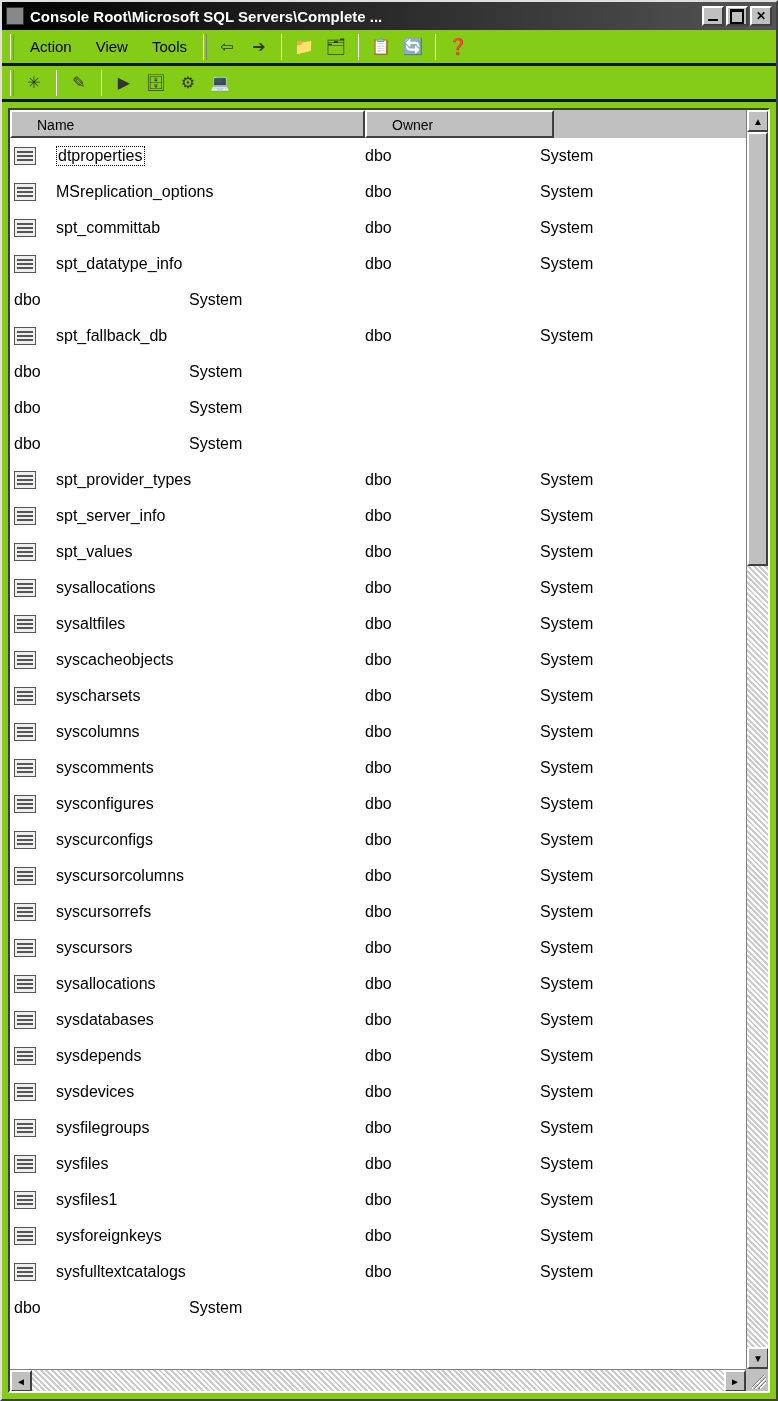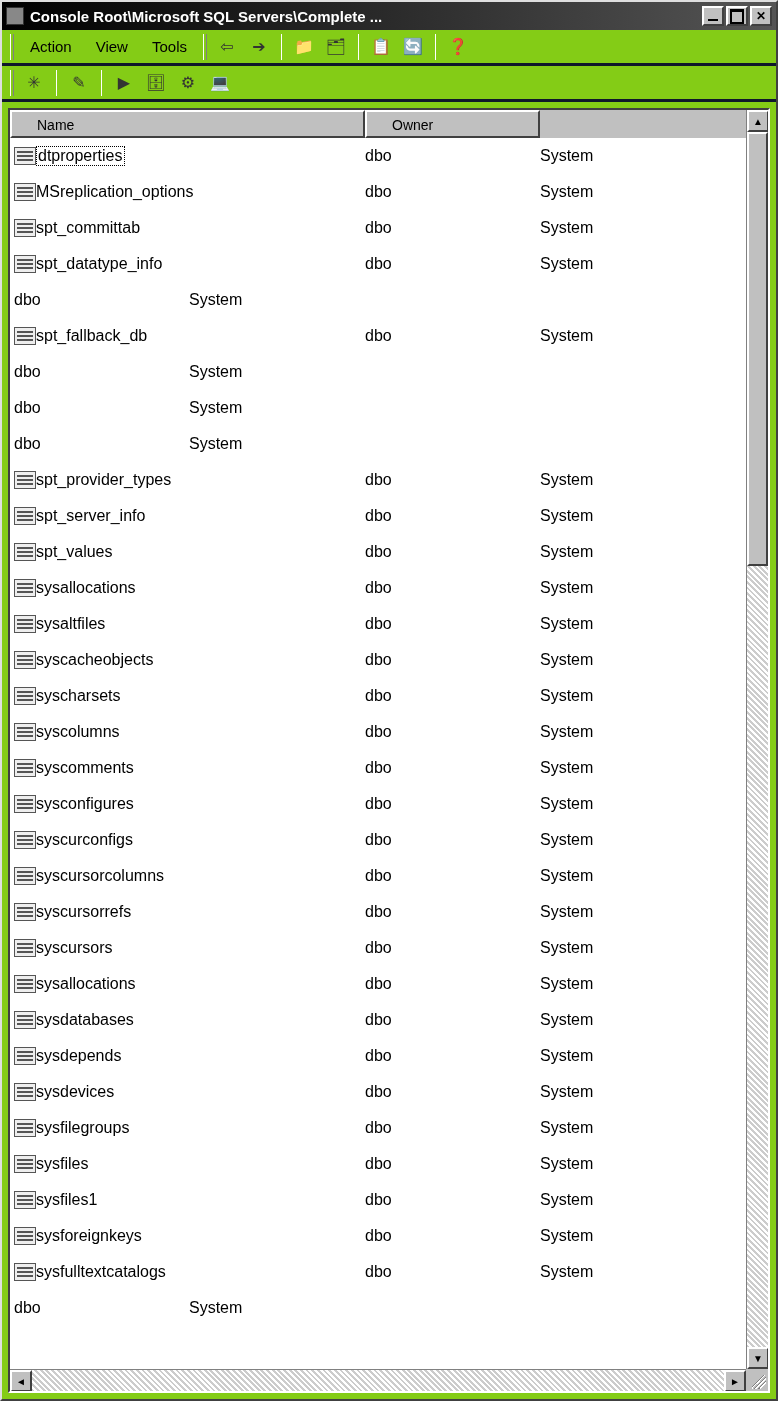--- a/index.html
+++ b/index.html
@@ -103,39 +103,39 @@
     height: 28px;
   }
   .col-header {
     border: 2px solid;
     border-color: #fff #404040 #404040 #fff;
     padding: 3px 25px;
     font-size: 14px;
     display: flex; align-items: flex-end;
   }
   .col-name  { width: 355px; }
-  .col-owner { width: 175px; }
+  .col-owner { width: 189px; }
   .col-type  { flex: 1; }
   .table-body {
     flex: 1;
     overflow: hidden;
     background: #fff;
   }
   .row {
     display: flex;
     align-items: center;
     height: 36px;
     padding-left: 4px;
     font-size: 16px;
   }
   .row.selected .cell-name span.celltext {
     border: 1px dotted #000;
     padding: 0 1px;
   }
-  .cell-name  { width: 351px; display:flex; align-items:center; gap:0;}
+  .cell-name  { width: 351px; display:flex; align-items:center; gap:20px;}
   .cell-owner { width: 175px; }
   .cell-type  { flex: 1; }
   .table-icon {
     width: 22px; height: 18px;
     border: 1px solid #555;
     background: #eee;
     position: relative;
     flex-shrink: 0;
   }
   .table-icon::before {

